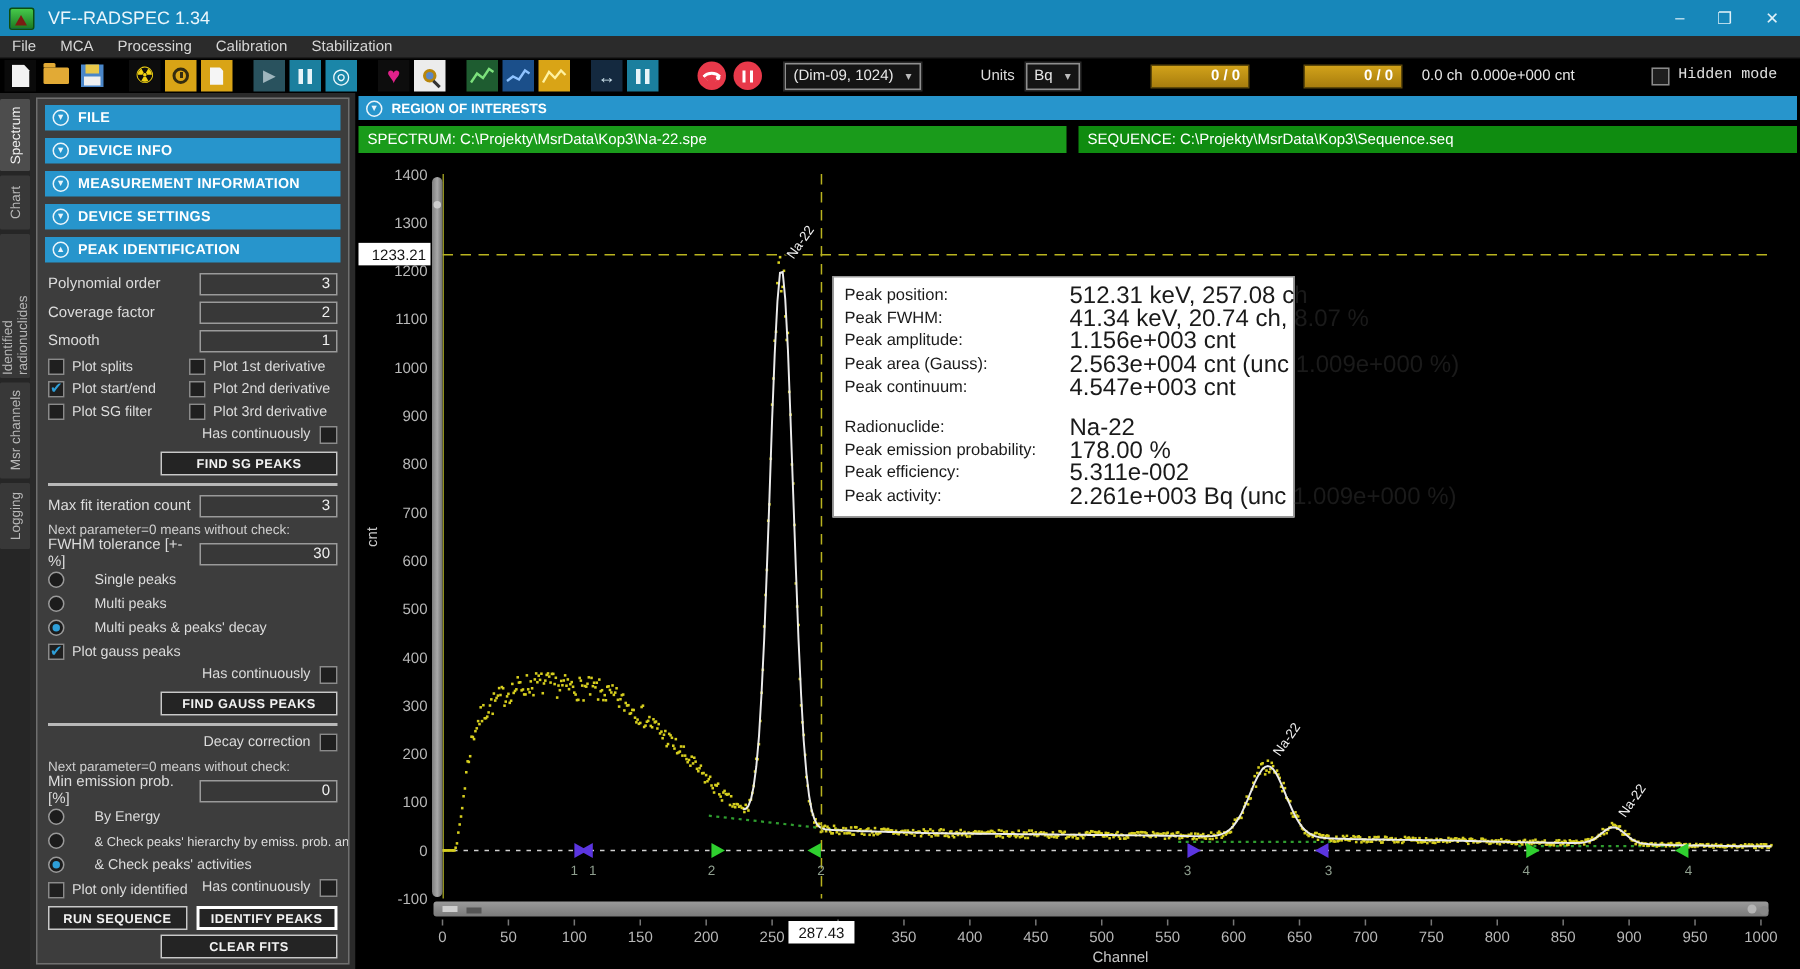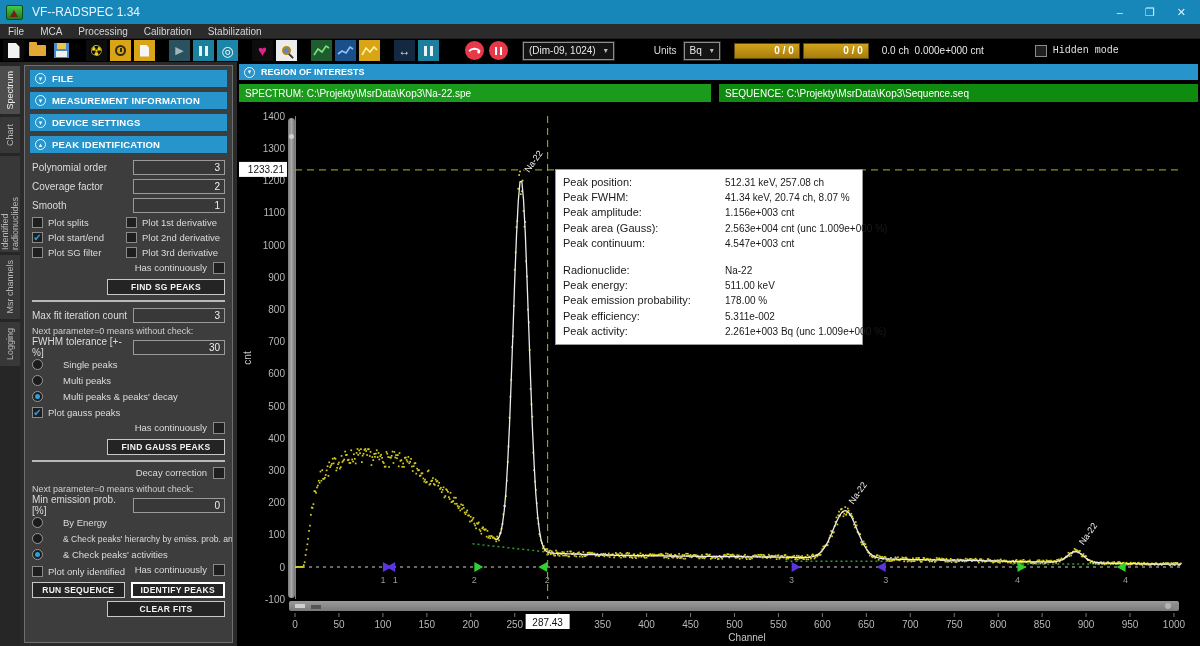--- a/index.html
+++ b/index.html
@@ -42,21 +42,21 @@
   .i-search i:after { content:""; position:absolute; right:-5px; bottom:-4px; width:6px; height:2px; background:#333; transform:rotate(45deg); }
   .i-cgreen { background:#1e5c30; } .i-cblue { background:#1b4f8a; } .i-cyellow { background:#d9a416; }
   .i-fit { background:#14293f; color:#cfe4ee; font-size:12px; }
   .i-red { background:transparent; } .i-red i { display:flex; align-items:center; justify-content:center; width:19px; height:19px; border-radius:50%; background:#e8394a; }
   .i-wifi b { display:block; width:9px; height:9px; border:2px solid #fff; border-bottom:none; border-left:none; border-radius:0 100% 0 0; position:relative; transform:rotate(-45deg); }
   .i-wifi b:after { content:""; position:absolute; right:-1px; bottom:-1px; width:3px; height:3px; border-radius:50%; background:#fff; }
   .i-pred b { display:block; width:7px; height:8px; border-left:2.5px solid #fff; border-right:2.5px solid #fff; }
   .dd { height:18px; border:1px solid #8e8e8e; outline:1px solid #2a2a2a; background:#141414; color:#e8e8e8; font-size:10px; display:flex; align-items:center; padding:0 5px; gap:8px; }
   .dd .car { color:#bbb; font-size:8px; }
   .tb-label { color:#dcdcdc; font-size:10px; padding:0 4px; }
-  .gold-box { width:66px; height:16px; background:linear-gradient(#d1a21a,#a87d0e); border:1px solid #5e490a; color:#fff; font-size:10px; font-weight:bold; display:flex; align-items:center; justify-content:flex-end; padding:0 5px; }
+  .gold-box { width:66px; height:16px; background:linear-gradient(#d1a21a,#a87d0e); border:1px solid #5e490a; color:#fff; font-size:10px; font-weight:bold; display:flex; align-items:center; justify-content:flex-end; padding:0 5px;margin-left:33px; }
   .readout { color:#e8e8e8; font-size:10px; padding:0 10px; white-space:pre; }
   .chk { width:12px; height:12px; background:#1f1f1f; border:1px solid #8a8a8a; display:inline-flex; align-items:center; justify-content:center; color:#2e9fd9; font-size:10px; line-height:1; flex:0 0 auto; }
   .hidden-mode { display:flex; align-items:center; gap:6px; margin-left:38px; }
   .hidden-mode span.lbl { color:#e0e0e0; font-size:10px;font-family:Liberation Mono, monospace; }
 
   
   .main { flex:1; display:flex; min-height:0; }
 
   
   .vtabs { width:20px; background:#262626; display:flex; flex-direction:column; gap:3px; padding-top:4px; flex:0 0 auto; }
@@ -103,25 +103,25 @@
   .path-bar.seq  { flex:1; background:#0f8c10; }
   .chart-wrap { position:relative; flex:1; margin-top:6px; min-height:0; }
   .chart-wrap svg { display:block; width:100%; height:100%; }
 
   .vscroll { position:absolute; left:51px; top:10px; width:7px; height:480px; background:linear-gradient(90deg,#7d7d7d,#a8a8a8,#6f6f6f); border-radius:4px; }
   .vscroll:before { content:""; position:absolute; left:1px; top:16px; width:5px; height:5px; border-radius:50%; background:#cfcfcf; }
   .hscroll { position:absolute; left:52px; top:493px; width:890px; height:10px; background:linear-gradient(#9a9a9a,#7a7a7a); border-radius:2px; }
   .hscroll:before { content:""; position:absolute; left:6px; top:3px; width:10px; height:4px; background:#cfcfcf; box-shadow:16px 1px 0 #555; }
   .hscroll:after { content:""; position:absolute; right:8px; top:2px; width:6px; height:6px; border-radius:50%; background:#b5b5b5; box-shadow:8px 1px 0 #888; }
 
-  .tooltip { position:absolute; left:318px; top:61px; width:308px; background:#ffffff; border:1px solid #9a9a9a; padding:5px 7px; box-shadow:2px 2px 4px rgba(0,0,0,.5); }
+  .tooltip { position:absolute; left:318px; top:76px; width:308px; background:#ffffff; border:1px solid #9a9a9a; padding:5px 7px; box-shadow:2px 2px 4px rgba(0,0,0,.5); }
   .tt-row { display:flex; line-height:15.2px; }
   .tt-row.gap { height:12px; }
   .tt-l { width:150px; color:#1a1a1a; font-size:11px; flex:0 0 auto; }
-  .tt-v { color:#1a1a1a; font-size:10px; white-space:nowrap;margin-left:12px; }
+  .tt-v { color:#1a1a1a; font-size:16px; white-space:nowrap; }
 </style>
 </head>
 <body>
 
 <div class="app">
 
   <div class="titlebar">
     <div class="app-logo"></div>
     <div class="title-text">VF--RADSPEC 1.34</div>
     <div class="win-controls">
@@ -242,20 +242,24 @@
       <div class="vtab" style="height:44px">
           <span>Logging</span>
         </div>
     </div>
 
     <div class="sidebar">
       <div class="side-panel">
         <div class="acc-header">
           <span class="circ">▾</span>
           <span class="txt">FILE</span>
+        </div>
+        <div class="acc-header">
+          <span class="circ">▾</span>
+          <span class="txt">DEVICE INFO</span>
         </div>
         <div class="acc-header">
           <span class="circ">▾</span>
           <span class="txt">MEASUREMENT INFORMATION</span>
         </div>
         <div class="acc-header">
           <span class="circ">▾</span>
           <span class="txt">DEVICE SETTINGS</span>
         </div>
         <div class="acc-header">
@@ -1529,24 +1533,20 @@
             </div>
           <div class="tt-row gap">
               <span class="tt-l"></span>
               <span class="tt-v"></span>
             </div>
           <div class="tt-row">
               <span class="tt-l">Radionuclide:</span>
               <span class="tt-v">Na-22</span>
             </div>
           <div class="tt-row">
-              <span class="tt-l">Peak energy:</span>
-              <span class="tt-v">511.00 keV</span>
-            </div>
-          <div class="tt-row">
               <span class="tt-l">Peak emission probability:</span>
               <span class="tt-v">178.00 %</span>
             </div>
           <div class="tt-row">
               <span class="tt-l">Peak efficiency:</span>
               <span class="tt-v">5.311e-002</span>
             </div>
           <div class="tt-row">
               <span class="tt-l">Peak activity:</span>
               <span class="tt-v">2.261e+003 Bq (unc 1.009e+000 %)</span>

